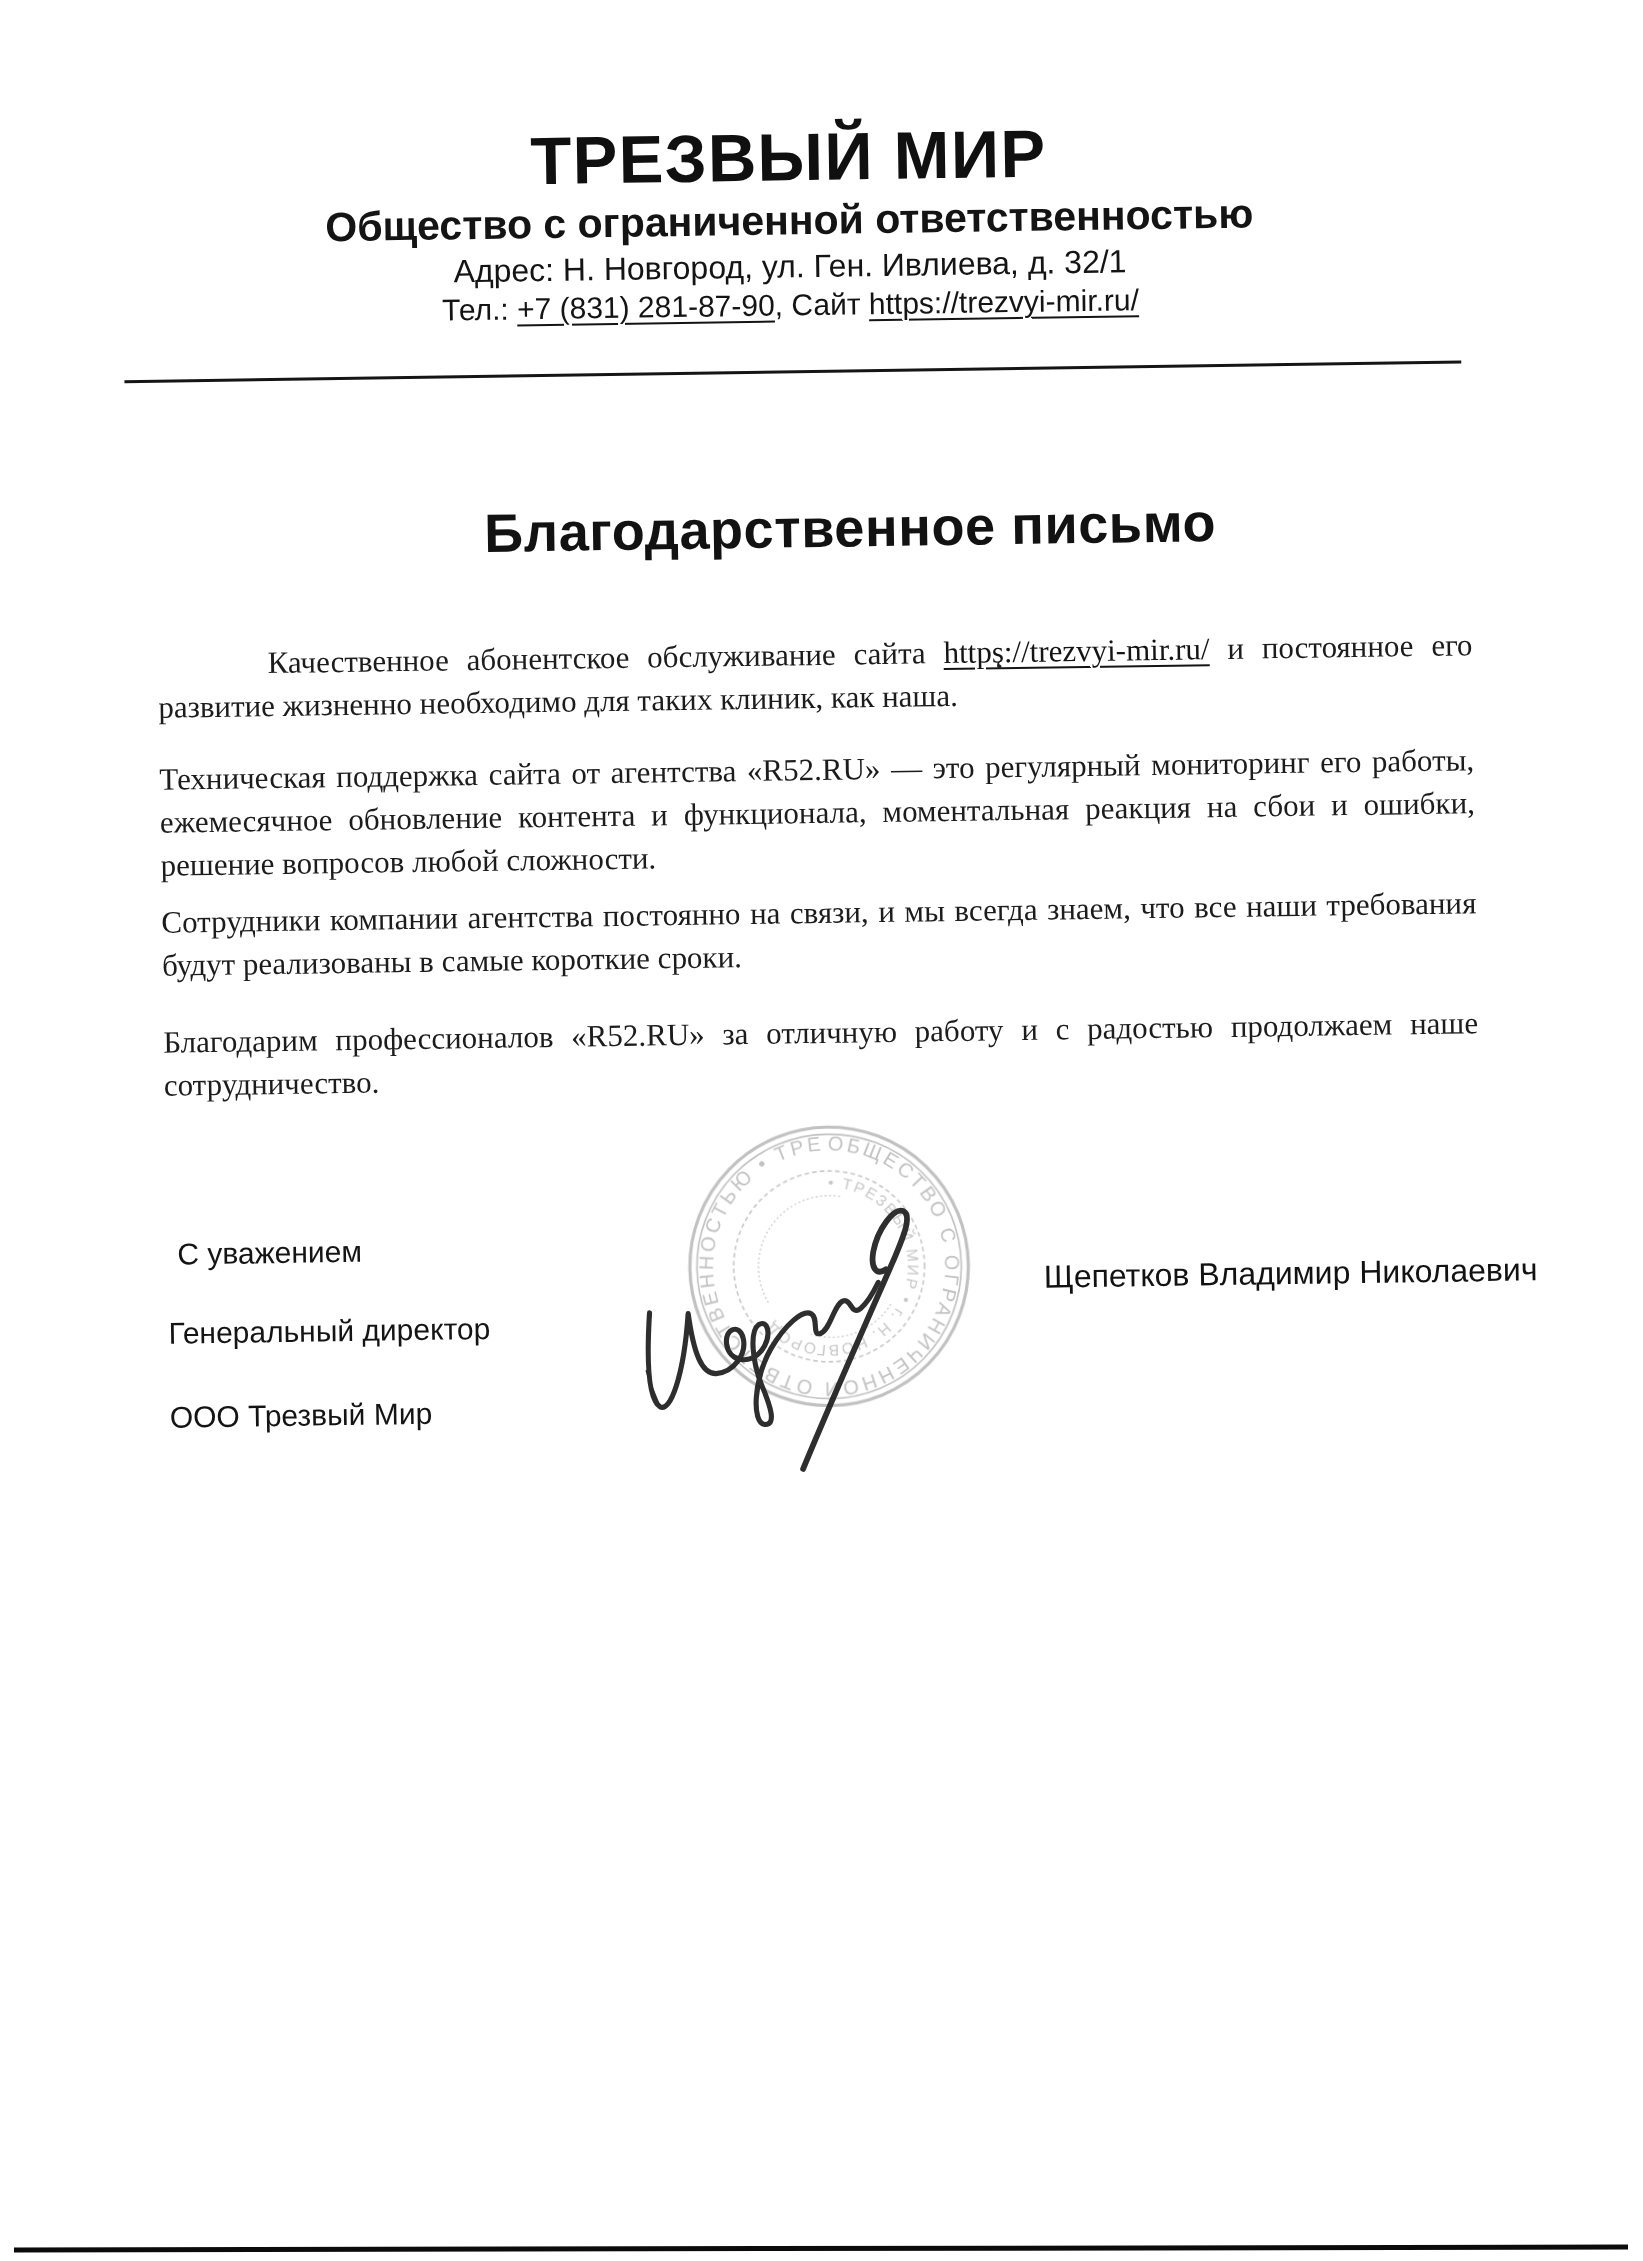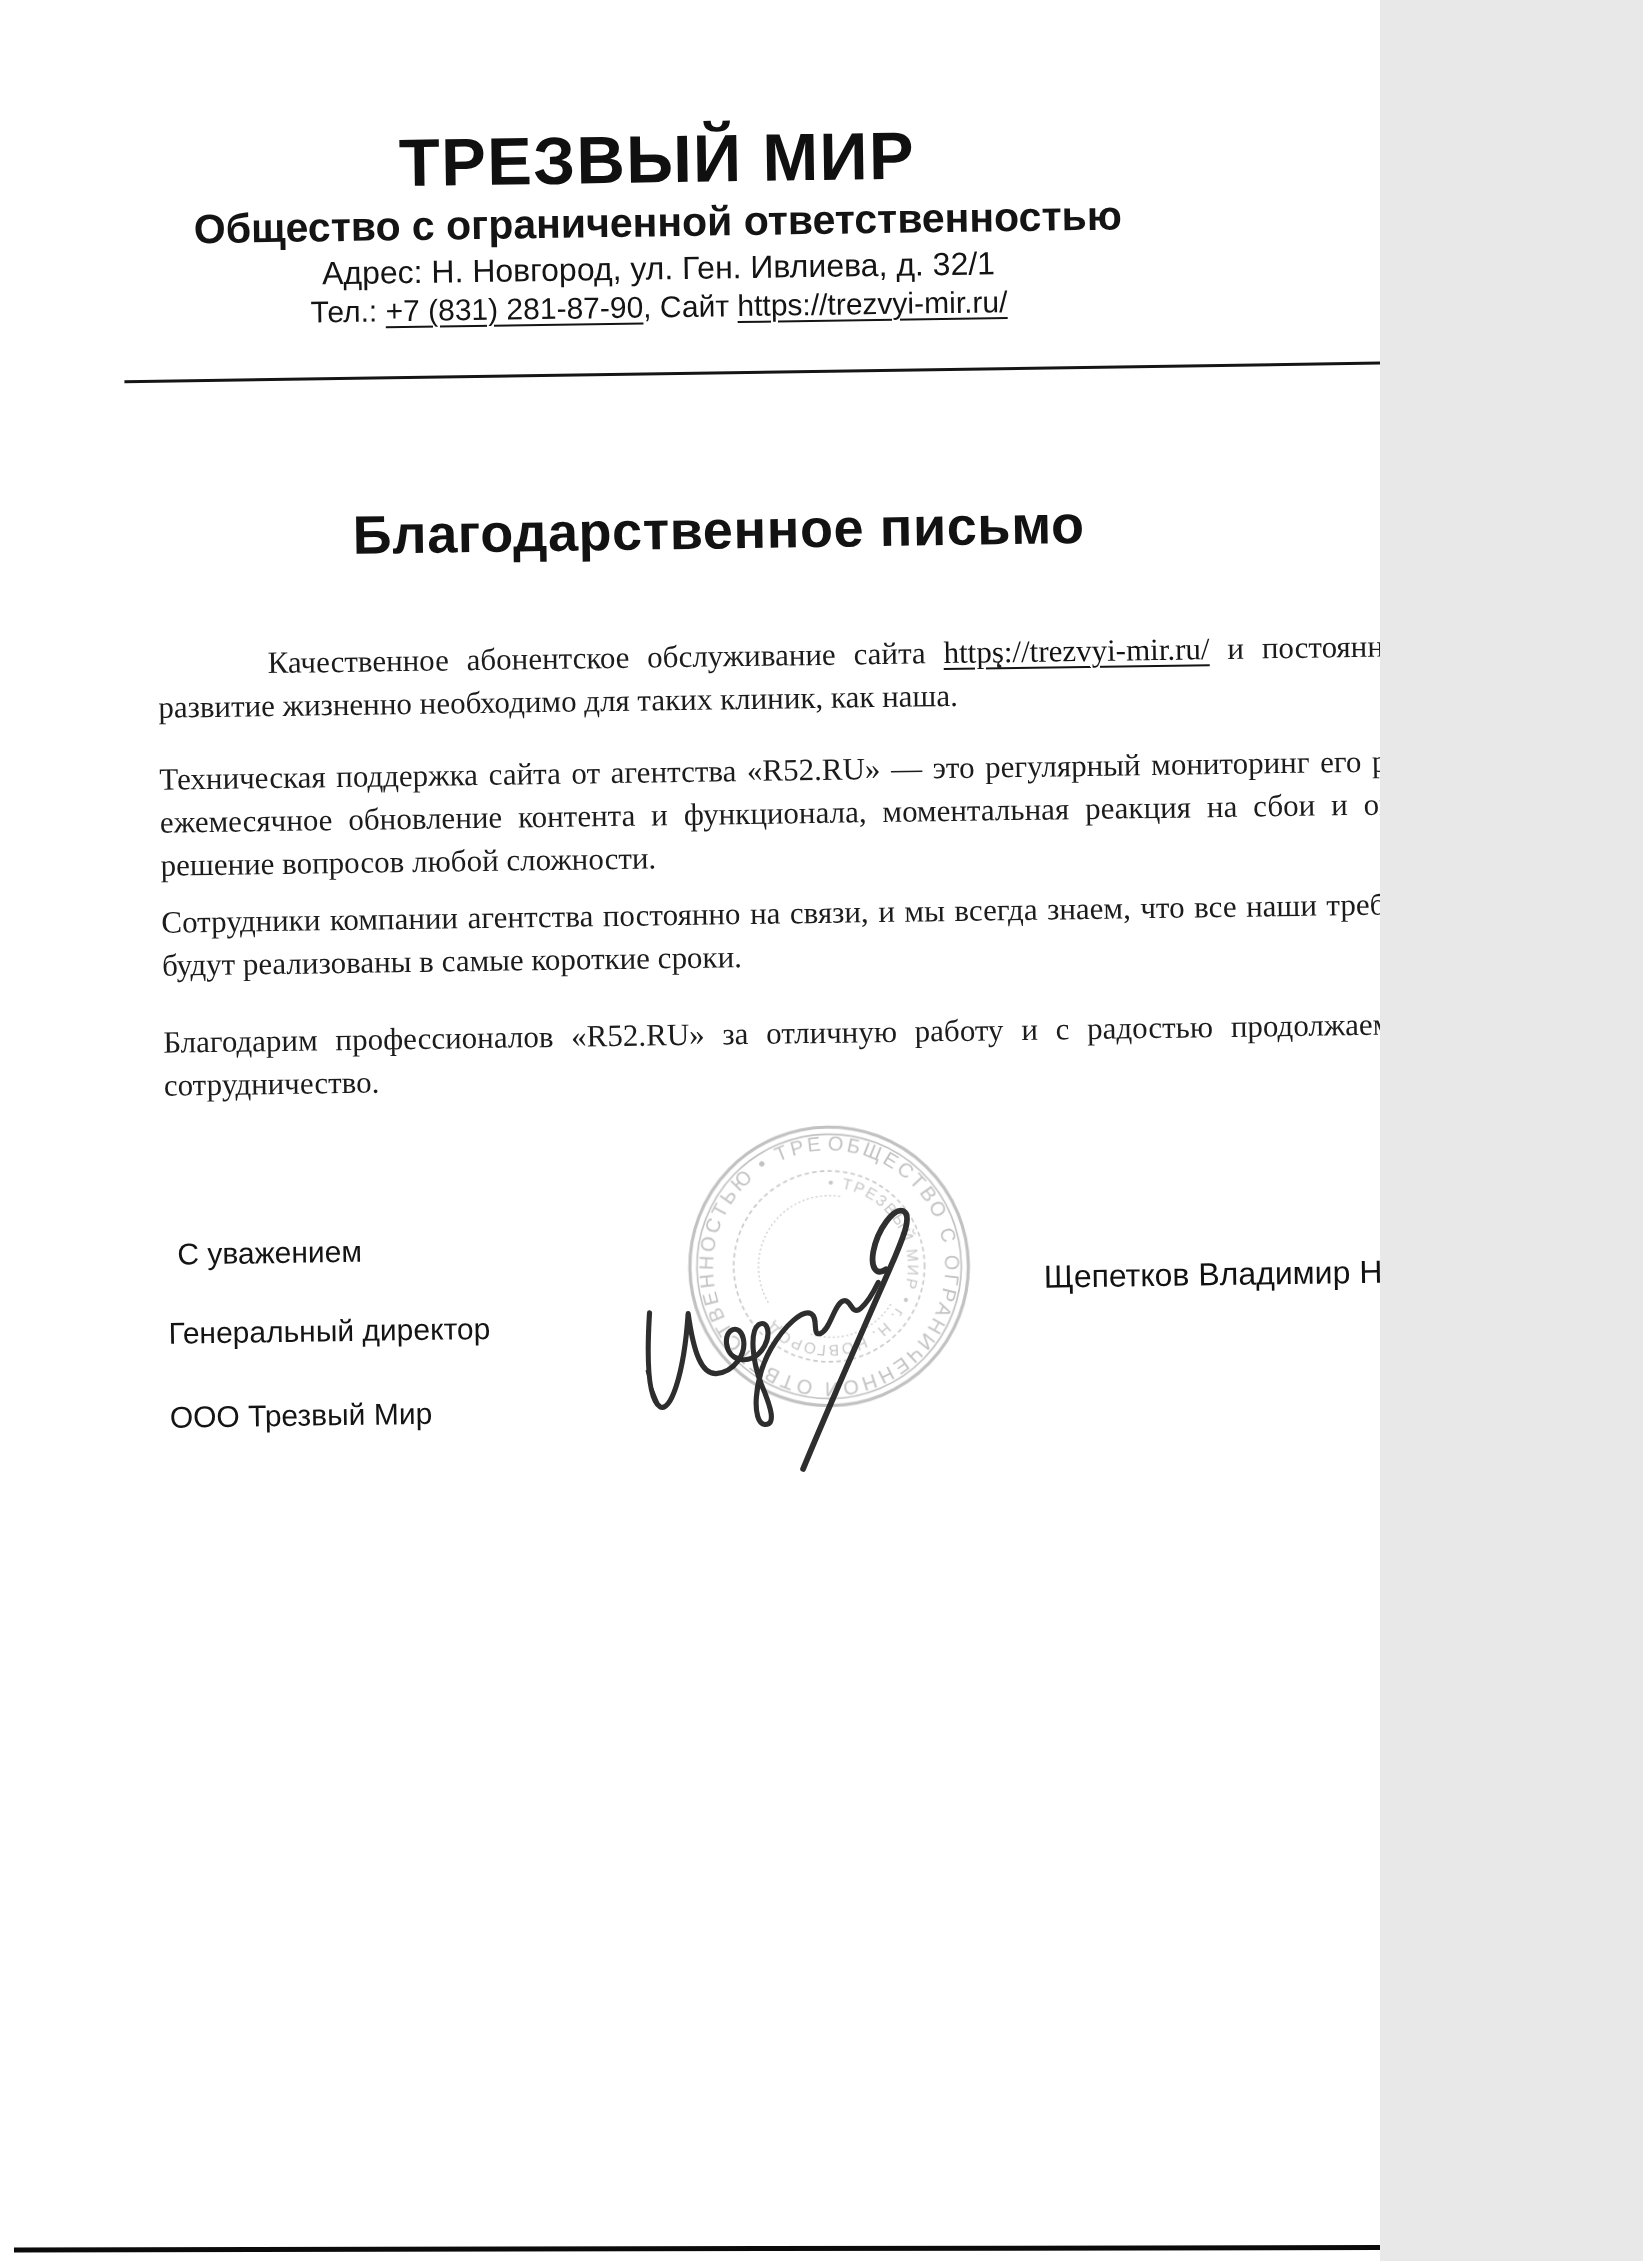--- a/index.html
+++ b/index.html
@@ -1,17 +1,17 @@
 <!DOCTYPE html>
 <html style="font-size:10.3px"><head>
 <meta charset="utf-8">
 <style>
   html,body { margin:0; padding:0; background:#e8e8e8; }
   .page {
-    position:relative; width:1380px; height:2261px;
+    position:relative; width:1643px; height:2261px;
     background:#ffffff; overflow:hidden;
     font-family:"Liberation Sans", sans-serif; color:#161616;
   }
   .skew { position:absolute; inset:0; transform:rotate(-0.85deg); transform-origin:77px 1095px; }
 
   
   .lh-line { position:absolute; left:0; width:100%; text-align:center; transform:translateX(-19.3px); white-space:nowrap; }
   .lh-title { top:129px; font-size:67px; font-weight:700; letter-spacing:1.3px; color:#101010; }
   .lh-sub   { top:208px; font-size:41px;  font-weight:700; color:#141414; }
   .lh-addr  { top:259px; font-size:32px;  font-weight:400; color:#141414; }

